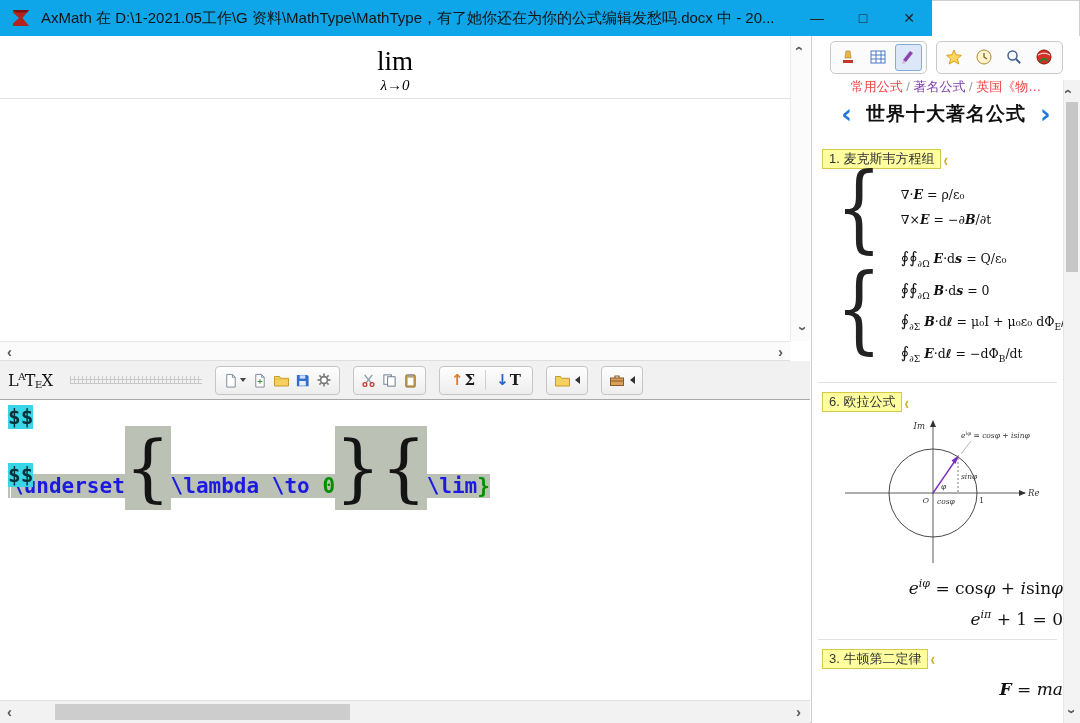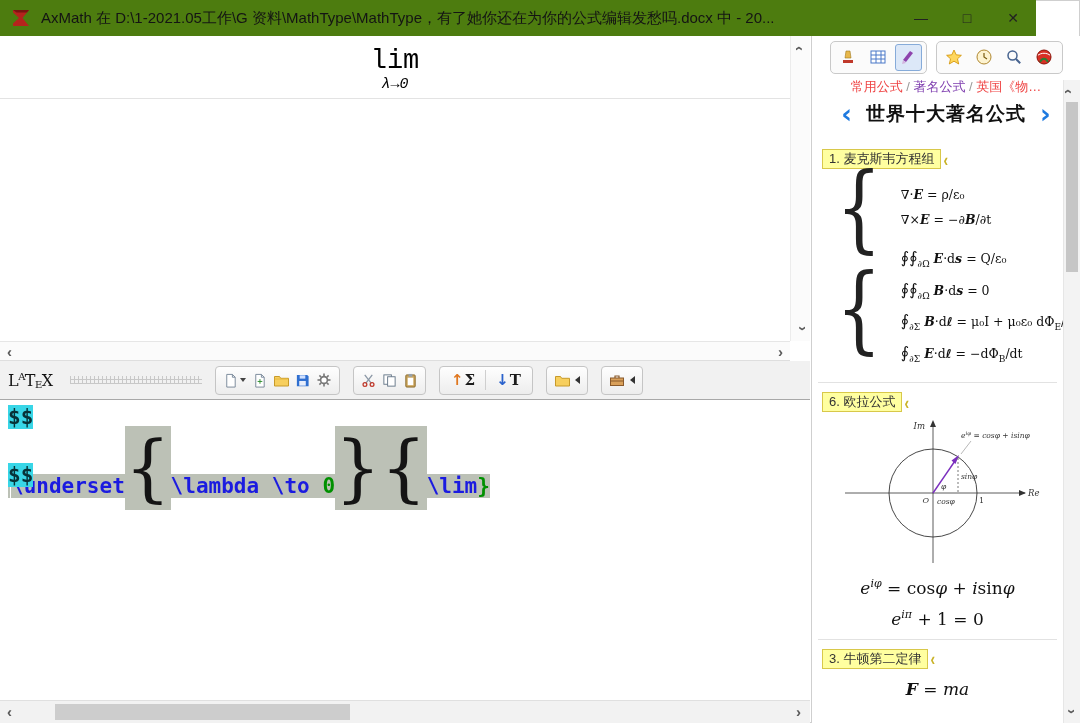--- a/index.html
+++ b/index.html
@@ -1,29 +1,29 @@
 <!DOCTYPE html>
 <html><head>
 <meta charset="utf-8">
 <style>
   html,body{margin:0;padding:0;background:#888;}
   .screen{position:relative;width:1080px;height:723px;background:#fff;overflow:hidden;
           font-family:"Liberation Sans",sans-serif;box-shadow:inset 0 0 0 1px #cfcfcf;}
 
   
-  .titlebar{position:absolute;left:0;top:0;width:1036px;height:36px;background:#4d7c0f;display:flex;align-items:center;}
+  .titlebar{position:absolute;left:0;top:0;width:932px;height:36px;background:#0ea5e9;display:flex;align-items:center;}
   .app-icon{width:22px;height:22px;margin-left:10px;flex:0 0 auto;}
   .title-text{margin-left:9px;font-size:15px;color:#141414;white-space:nowrap;overflow:hidden;max-width:820px;}
   .win-controls{position:absolute;right:0;top:0;height:36px;display:flex;}
   .win-btn{width:46px;height:36px;display:flex;align-items:center;justify-content:center;font-size:14px;color:#222;cursor:default;}
 
   
   .preview{position:absolute;left:0;top:36px;width:790px;height:305px;background:#fff;}
   .formula{position:absolute;left:0;top:10px;width:790px;text-align:center;color:#000;
-           font-family:Liberation Mono, monospace;}
+           font-family:Liberation Serif, serif;}
   .formula .lim{font-size:27px;line-height:30px;}
   .formula .sub{font-size:15px;font-style:italic;line-height:18px;}
   .preview-divider{position:absolute;left:0;top:62px;width:790px;height:1px;background:#e3e3e3;}
 
   .arr{color:#5a5a5a;font-size:15px;line-height:1;display:inline-block;font-weight:bold;}
   .vup{transform:rotate(90deg);}
   .vdown{transform:rotate(-90deg);}
 
   .pv-scroll{position:absolute;left:790px;top:36px;width:20px;height:305px;background:#fbfbfb;border-left:1px solid #ececec;
              display:flex;flex-direction:column;justify-content:space-between;align-items:center;padding:5px 0;box-sizing:border-box;}
@@ -91,21 +91,21 @@
   .tag-row{margin:9px 0 0 10px;display:flex;align-items:center;font-family:"Liberation Sans",sans-serif;}
   .tag{background:#ffffa0;border:1px solid #d8c84a;color:#333;font-size:13px;padding:1px 6px;line-height:16px;}
   .tag-tail{color:#c9b227;font-weight:bold;font-size:14px;margin-left:2px;transform:scaleY(1.3);}
   .mx-group{display:flex;align-items:center;margin:2px 0 0 24px;}
   .brace{font-family:"DejaVu Serif",serif;font-size:72px;font-weight:400;color:#222;line-height:1;transform:scaleY(1.32);transform-origin:center;}
   .mx-lines{margin-left:19px;}
   .mx-line{font-size:12.5px;line-height:25px;color:#111;white-space:nowrap;}
   .mx-line sub,.sb-formula sub{font-size:9px;}
   .sb-divider{border-top:1px solid #e2e2e2;margin:11px 6px 0 6px;}
   .euler{display:block;margin:5px auto 0 auto;}
-  .sb-formula{font-size:17px;text-align:center;margin-top:10px;color:#111;}
+  .sb-formula{font-size:17px;text-align:right;margin-top:10px;color:#111;}
   .sb-formula sup{font-size:11px;}
 
   .sb-scroll{position:absolute;right:0;top:44px;width:17px;bottom:0;background:#f3f3f3;border-left:1px solid #e6e6e6;box-sizing:border-box;}
   .sb-scroll .aup2{position:absolute;top:4px;left:3px;}
   .sb-scroll .adown2{position:absolute;bottom:4px;left:3px;}
   .thumb-v{position:absolute;top:22px;left:2px;width:12px;height:170px;background:#c6c6c6;}
 </style>
 </head>
 <body>
 

